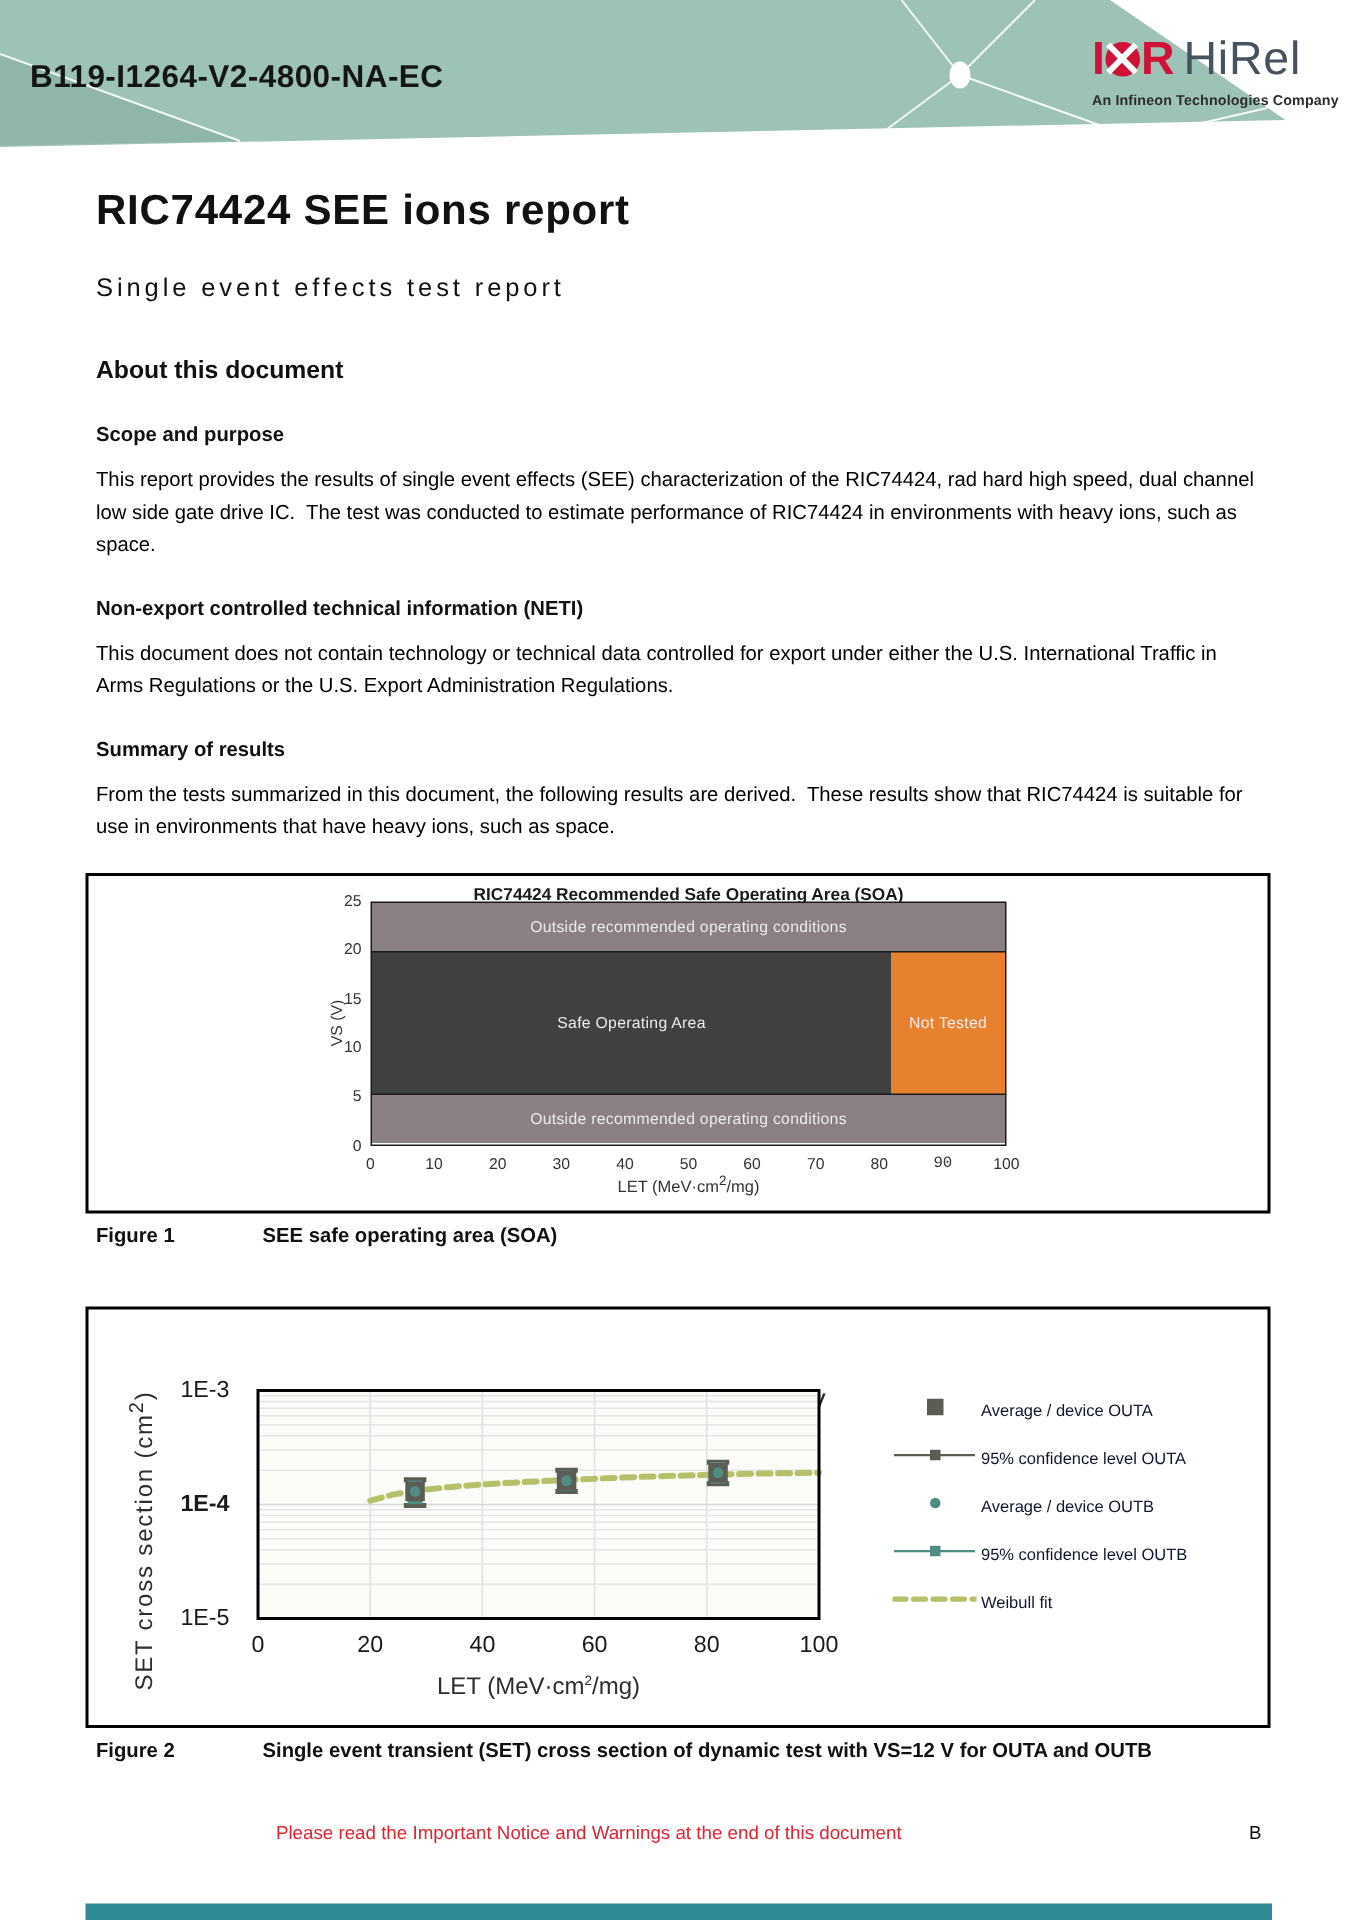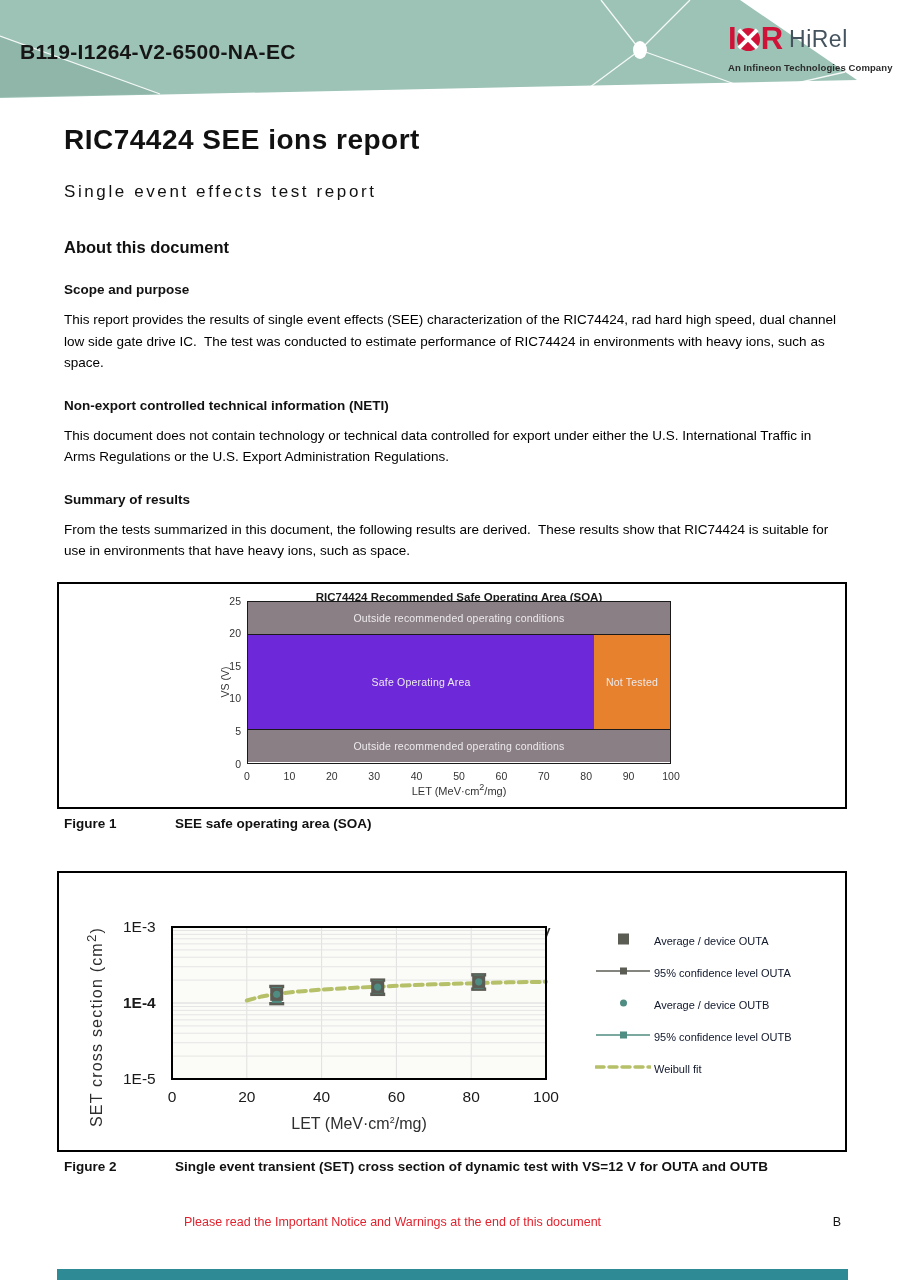--- a/index.html
+++ b/index.html
@@ -12,21 +12,21 @@
               letter-spacing:.3px;color:#161616;}
   .logo{position:absolute;top:22px;left:728px;width:170px;}
   .logo-main{display:flex;align-items:center;height:34px;}
   .ir-letter{color:#d01138;font-weight:800;font-size:31px;letter-spacing:-1px;line-height:30px;}
   .ir-glyph{width:23px;height:23px;border-radius:50%;background:#d01138;position:relative;
             margin:0 1px;display:inline-block;}
   .ir-glyph:before,.ir-glyph:after{content:"";position:absolute;left:50%;top:50%;width:26px;height:4px;
             background:#fff;transform-origin:center;}
   .ir-glyph:before{transform:translate(-50%,-50%) rotate(45deg);}
   .ir-glyph:after{transform:translate(-50%,-50%) rotate(-45deg);}
-  .hirel{color:#44535e;font-size:23px;margin-left:7px;letter-spacing:.5px;line-height:30px;}
+  .hirel{color:#44535e;font-size:31px;margin-left:7px;letter-spacing:.5px;line-height:30px;}
   .logo-tagline{font-size:9.5px;font-weight:bold;color:#2c2c2c;margin-top:6px;letter-spacing:.1px;}
 
   
   .content{position:absolute;top:0;left:64px;width:779px;}
   h1.title{margin:124px 0 0 0;font-size:28px;line-height:32px;font-weight:bold;letter-spacing:.5px;}
   .subtitle{margin-top:26px;font-size:17px;font-weight:normal;letter-spacing:2.6px;}
   .h-about{margin-top:36px;font-size:16.5px;font-weight:bold;}
   .h-sub{margin-top:25px;font-size:13.5px;font-weight:bold;}
   p.body{margin:12px 0 0 0;font-size:13.5px;line-height:21.5px;color:#000;}
 
@@ -50,21 +50,21 @@
   .c1-ylabel{position:absolute;left:166px;top:98px;transform:translate(-50%,-50%) rotate(-90deg);
              font-size:10.5px;color:#333;white-space:nowrap;}
   .c1-xlabel{position:absolute;left:400px;top:198px;transform:translateX(-50%);
              font-size:11px;color:#333;white-space:nowrap;}
   .c1-xlabel sup,.c2-xlabel sup{font-size:9px;}
 
   
   .c2-title{position:absolute;top:12px;left:0;width:786px;text-align:center;
             font-size:18px;color:#2b2b2b;letter-spacing:.4px;margin-top:40px;}
   #c2-svg{position:absolute;left:0;top:0;}
-  .c2-ytick{position:absolute;left:64px;width:58px;font-size:15.5px;color:#1a1a1a;}
+  .c2-ytick{position:absolute;left:36px;width:58px;text-align:right;font-size:15.5px;color:#1a1a1a;}
   .c2-xtick{position:absolute;width:44px;text-align:center;font-size:15.5px;color:#1a1a1a;}
   .c2-ylabel{position:absolute;left:36px;top:154px;transform:translate(-50%,-50%) rotate(-90deg);
              font-size:16px;color:#2e2e2e;letter-spacing:1.2px;white-space:nowrap;}
   .c2-xlabel{position:absolute;left:300px;top:242px;transform:translateX(-50%);
              font-size:16px;color:#2e2e2e;white-space:nowrap;}
   #c2-legend{position:absolute;left:536px;top:52px;width:248px;}
   .lg-row{display:flex;align-items:center;height:32px;}
   .lg-marker{width:56px;flex:none;}
   .lg-text{font-size:11px;color:#0f172a;margin-left:3px;white-space:nowrap;}
 
@@ -88,21 +88,21 @@
     <g stroke="#ffffff" stroke-width="1.3" opacity="0.9">
       <line x1="0" y1="36" x2="160" y2="94"></line>
       <line x1="690" y1="0" x2="640" y2="50"></line>
       <line x1="601" y1="0" x2="640" y2="50"></line>
       <line x1="640" y1="50" x2="578" y2="96"></line>
       <line x1="640" y1="50" x2="757" y2="92"></line>
       <line x1="757" y1="92" x2="845" y2="72"></line>
     </g>
     <ellipse cx="640" cy="50" rx="7" ry="9" fill="#ffffff"></ellipse>
   </svg>
-  <div class="doc-number">B119-I1264-V2-6500-NA-EC</div>
+  <div class="doc-number">B119-I1264-V2-4800-NA-EC</div>
   <div class="logo">
     <div class="logo-main">
       <span class="ir-letter">I</span>
       <span class="ir-glyph"></span>
       <span class="ir-letter">R</span>
       <span class="hirel">HiRel</span>
     </div>
     <div class="logo-tagline">An Infineon Technologies Company</div>
   </div>
 </div>
@@ -121,21 +121,21 @@
 
   <div class="h-sub" style="margin-top:24px;">Summary of results</div>
   <p class="body">From the tests summarized in this document, the following results are derived.&nbsp; These results show that RIC74424 is suitable for use in environments that have heavy ions, such as space.</p>
 
   <div class="figure-frame" id="fig1-body">
     <div class="c1-title">RIC74424 Recommended Safe Operating Area (SOA)</div>
     <div id="c1-plot">
         <div class="c1-region" style="left: 0%; width: 100%; top: 0%; height: 20%; background: rgb(138, 127, 133);">
           <span>Outside recommended operating conditions</span>
         </div>
-        <div class="c1-region" style="left: 0%; width: 82%; top: 20%; height: 60%; background: #6d28d9; border-top: 1px solid rgb(26, 26, 26); border-bottom: 1px solid rgb(26, 26, 26); box-sizing: border-box;">
+        <div class="c1-region" style="left: 0%; width: 82%; top: 20%; height: 60%; background: #404040; border-top: 1px solid rgb(26, 26, 26); border-bottom: 1px solid rgb(26, 26, 26); box-sizing: border-box;">
           <span>Safe Operating Area</span>
         </div>
         <div class="c1-region" style="left: 82%; width: 18%; top: 20%; height: 60%; background: rgb(232, 129, 46); border-top: 1px solid rgb(26, 26, 26); border-bottom: 1px solid rgb(26, 26, 26); box-sizing: border-box;">
           <span>Not Tested</span>
         </div>
         <div class="c1-region" style="left: 0%; width: 100%; top: 80%; height: 20%; background: rgb(138, 127, 133);">
           <span>Outside recommended operating conditions</span>
         </div>
       </div>
     <div id="c1-ticks">
@@ -147,21 +147,21 @@
         <span class="c1-ytick" style="left: 152px; top: 11px;">25</span>
         <span class="c1-xtick" style="left: 171px; top: 186px;">0</span>
         <span class="c1-xtick" style="left: 213.4px; top: 186px;">10</span>
         <span class="c1-xtick" style="left: 255.8px; top: 186px;">20</span>
         <span class="c1-xtick" style="left: 298.2px; top: 186px;">30</span>
         <span class="c1-xtick" style="left: 340.6px; top: 186px;">40</span>
         <span class="c1-xtick" style="left: 383px; top: 186px;">50</span>
         <span class="c1-xtick" style="left: 425.4px; top: 186px;">60</span>
         <span class="c1-xtick" style="left: 467.8px; top: 186px;">70</span>
         <span class="c1-xtick" style="left: 510.2px; top: 186px;">80</span>
-        <span class="c1-xtick" style="left: 552.6px; top: 186px;">90</span>
+        <span class="c1-xtick" style="left: 552.6px; top: 186px; font-family: Liberation Mono, monospace;">90</span>
         <span class="c1-xtick" style="left: 595px; top: 186px;">100</span>
       </div>
     <div class="c1-ylabel">VS (V)</div>
     <div class="c1-xlabel" id="c1-xlabel">LET (MeV·cm<sup>2</sup>/mg)</div>
   </div>
   <div class="figure-caption">
     <span class="cap-label">Figure 1</span>
     <span>SEE safe operating area (SOA)</span>
   </div>
 

